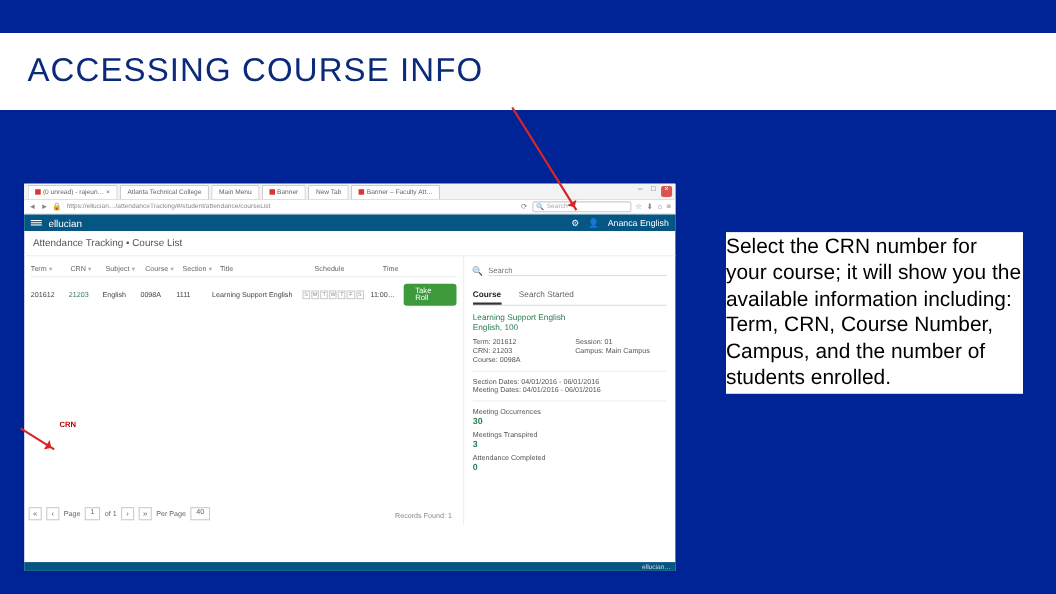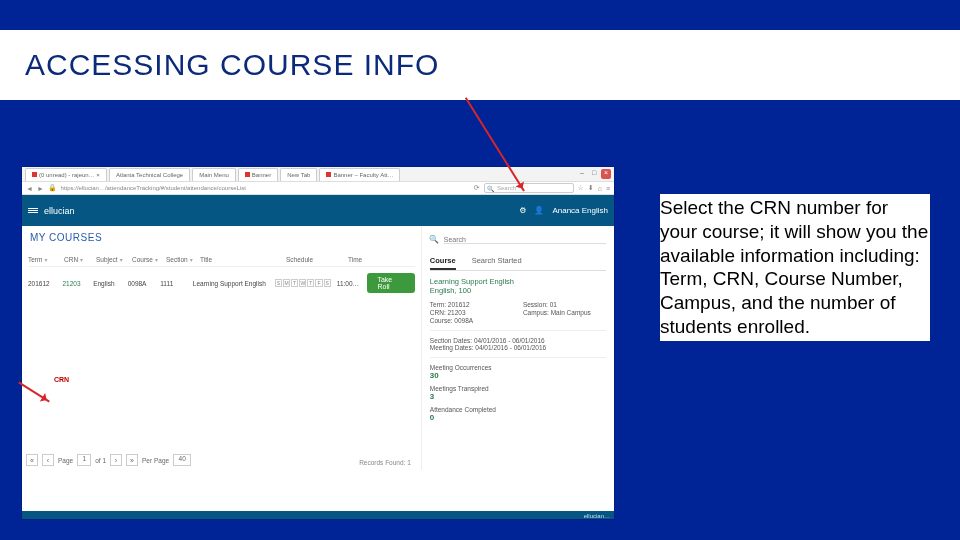--- a/index.html
+++ b/index.html
@@ -27,21 +27,21 @@
   .tabstrip .ctrls { margin-left:auto; display:flex; gap:2px; }
   .ctrl { width:10px; height:10px; text-align:center; font-size:7px; color:#666;}
   .ctrl.cls{ background:#d9534f; color:#fff; border-radius:2px; padding:0 2px;}
 
   .urlbar { height:13px; background:#fff; border-bottom:1px solid #ddd; display:flex; align-items:center; padding:0 4px; gap:4px;}
   .urlbar .lock{ color:#3a3; font-size:7px;}
   .urlbar .addr{ flex:1; font-size:6px; color:#888; white-space:nowrap; overflow:hidden;}
   .urlbar .search{ width:90px; height:10px; border:1px solid #ccc; border-radius:2px; font-size:6px; color:#aaa; padding:0 3px; display:flex; align-items:center; gap:2px;}
   .urlbar .ico{ color:#888; font-size:7px;}
 
-  .appbar { height:31px; background:#065683; color:#fff; display:flex; align-items:center; padding:0 6px; gap:6px;}
+  .appbar { height:15px; background:#065683; color:#fff; display:flex; align-items:center; padding:0 6px; gap:6px;}
   .hamb { display:inline-block; width:10px;}
   .hamb span{display:block;height:1px;background:#fff;margin:1px 0;}
   .appbar .brand{ font-size:9px; }
   .appbar .right{ margin-left:auto; display:flex; align-items:center; gap:8px; font-size:8px;}
   .appbar .gear, .appbar .avatar{ display:inline-block;}
 
   .crumb { padding:6px 8px; font-size:9px; color:#555; border-bottom:1px solid #eee;}
   .content { display:flex; height:calc(100% - 15px - 13px - 21px - 25px - 26px - 8px); }
 
   .left-pane { flex:1.35; padding:4px 6px; border-right:1px solid #eee; position:relative;}
@@ -76,21 +76,21 @@
   .footer { position:absolute; bottom:0; left:0; right:0; height:8px; background:#065683;}
   .footer span{ position:absolute; right:4px; bottom:0; font-size:6px; color:#cde;}
 
   .arrow1 { position:absolute; width:110px; height:2px; background:#d9252a; transform:rotate(58deg); transform-origin:right center; right:90px; top:23px; }
   .arrow1::after{ content:""; position:absolute; right:-2px; top:-4px; border:5px solid transparent; border-left-color:#d9252a;}
   .arrow2 { position:absolute; left:-6px; top:165px; width:36px; height:2px; background:#d9252a; transform:rotate(32deg); }
   .arrow2::after{ content:""; position:absolute; right:-2px; top:-4px; border:5px solid transparent; border-left-color:#d9252a;}
   .crn-callout{ position:absolute; left:32px; top:150px; font-size:7px; color:#b00; font-weight:600;}
 
   .explain {
-    position:absolute; left:660px; top:194px; width:270px;
+    position:absolute; left:660px; top:211px; width:270px;
     color:#000; font-size:19px; line-height:1.25;
     background:transparent;
   }
   .explain-card{ background:#fff; padding:2px 0;}
 </style>
 </head>
 <body>
 
 <div class="top-bar"></div>
 
@@ -152,24 +152,24 @@
         <span></span>
       </span>
     <span class="brand">ellucian</span>
     <div class="right">
       <span class="gear">⚙</span>
       <span class="avatar">👤</span>
       <span>Ananca English</span>
     </div>
   </div>
 
+  <div class="crumb">Attendance Tracking • Course List</div>
 
   <div class="content">
     <div class="left-pane">
-      <div class="mycourses">MY COURSES</div>
 
       <div class="thead">
         <div class="col" style="width:30px">
             <span>Term</span>
             <span class="sorter">▾</span>
           </div>
         <div class="col" style="width:26px">
             <span>CRN</span>
             <span class="sorter">▾</span>
           </div>

